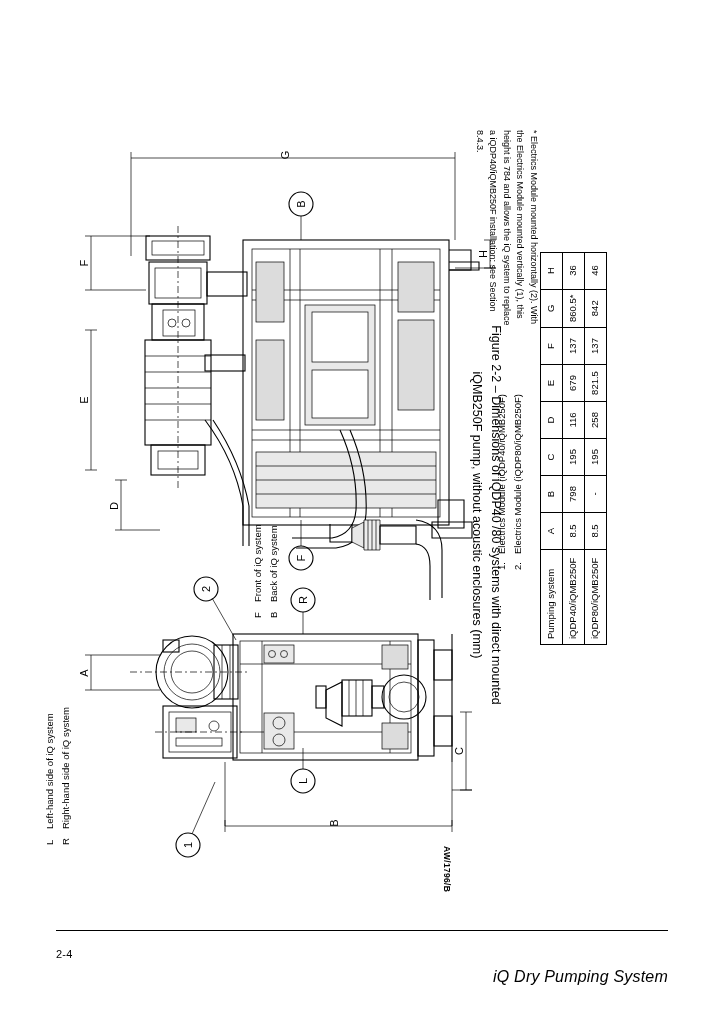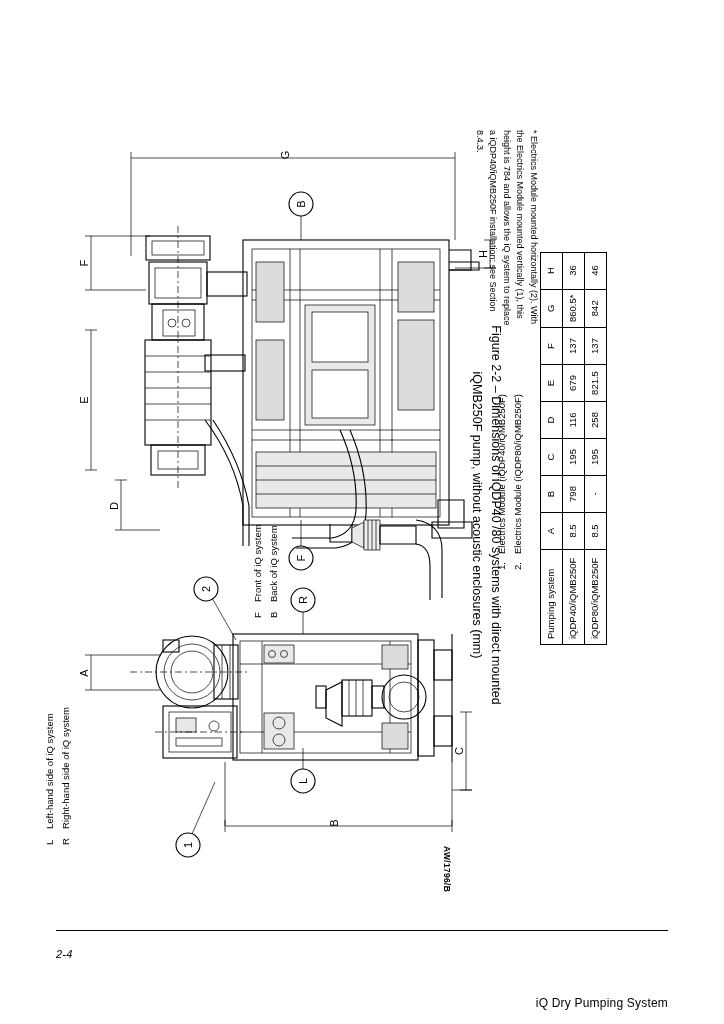--- a/index.html
+++ b/index.html
@@ -29,28 +29,28 @@
     right: 56px;
     top: 930px;
     border-top: 1px solid #000;
     height: 0;
   }
   .footer-left {
     position: absolute;
     left: 56px;
     top: 948px;
     font-size: 11px;
+    letter-spacing: .2px;
+  }
+  .footer-right {
+    position: absolute;
+    right: 56px;
+    top: 968px;
+    font-size: 16px;
     font-style: italic;
-    letter-spacing: .2px;
-  }
-  .footer-right {
-    position: absolute;
-    right: 56px;
-    top: 996px;
-    font-size: 12px;
     letter-spacing: .2px;
   }
 
   
   .figure-area {
     position: absolute;
     left: 0;
     top: 0;
     width: 724px;
     height: 910px;

